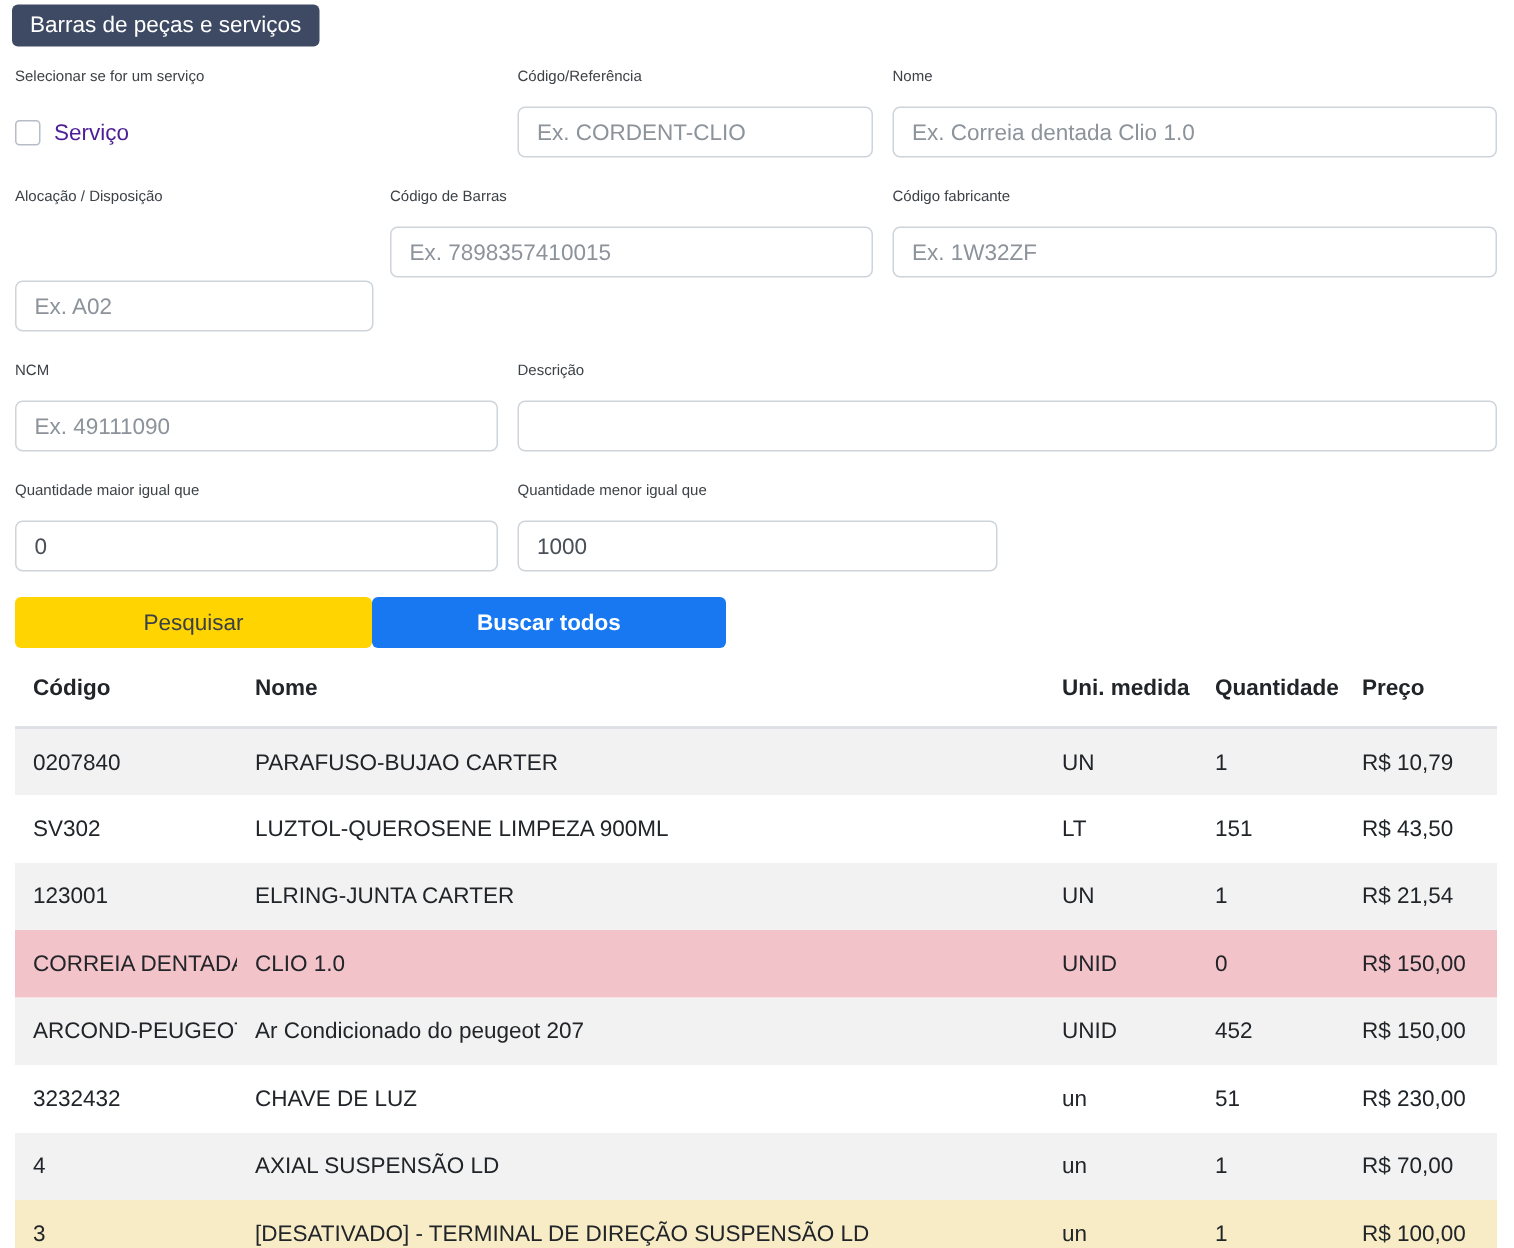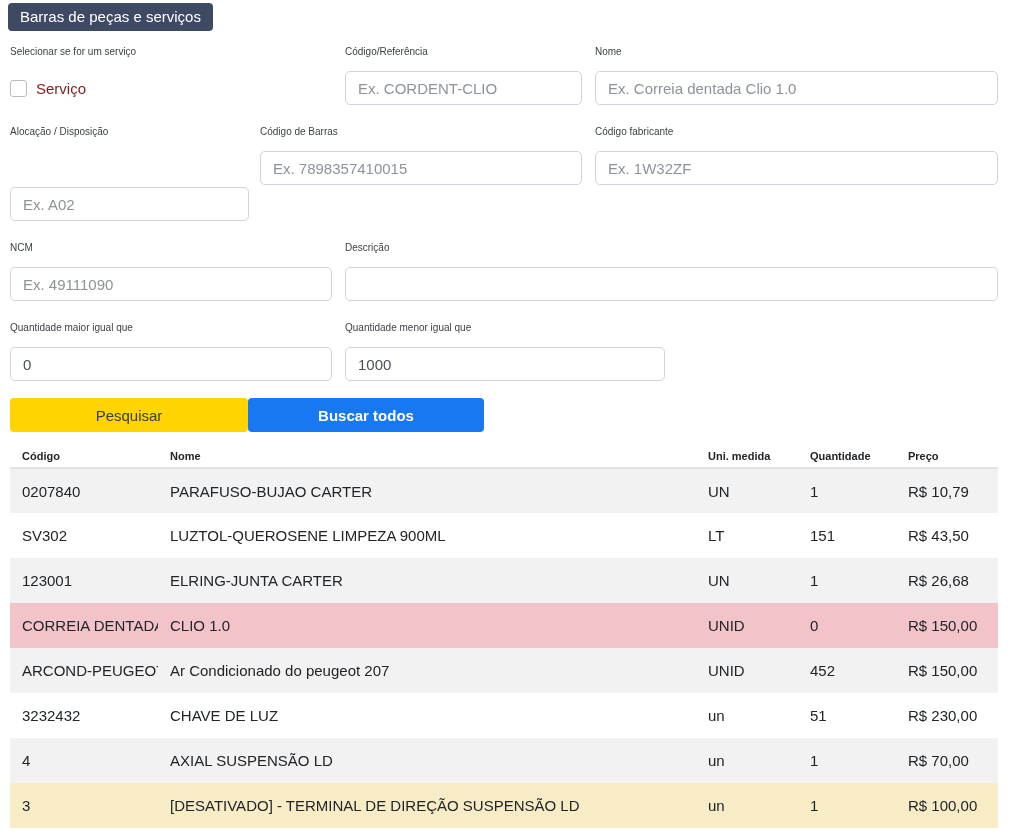--- a/index.html
+++ b/index.html
@@ -57,21 +57,21 @@
   .checkbox-line { display: flex; align-items: center; height: 34px; }
   .checkbox-line input[type="checkbox"] {
     appearance: none; -webkit-appearance: none;
     width: 17px; height: 17px;
     border: 1px solid #b6bdc6;
     border-radius: 3px;
     background: #fff;
     cursor: pointer;
     margin-right: 9px;
   }
-  .checkbox-line span { font-size: 15px; color: #7f1d1d; }
+  .checkbox-line span { font-size: 15px; color: #4c1d95; }
 
   
   .button-row { display: flex; margin-top: 17px; }
   button {
     height: 34px;
     border: none;
     border-radius: 4px;
     font-size: 15px;
     font-family: "Liberation Sans", sans-serif;
     cursor: pointer;
@@ -81,24 +81,24 @@
 
   
   table { width: 100%; border-collapse: collapse; margin-top: 8px; table-layout: fixed; }
   col.c-codigo { width: 148px; }
   col.c-nome { width: 538px; }
   col.c-uni { width: 102px; }
   col.c-qtd { width: 98px; }
   col.c-preco { width: 102px; }
   thead th {
     text-align: left;
-    font-size: 11px;
+    font-size: 15px;
     font-weight: bold;
     color: #212529;
-    padding: 10px 4px 5px 12px;
+    padding: 10px 4px 17px 12px;
     border-bottom: 2px solid #dee2e6;
     white-space: nowrap;
   }
   tbody td {
     height: 45px;
     font-size: 15px;
     color: #212529;
     padding: 0 4px 0 12px;
     vertical-align: middle;
     white-space: nowrap;
@@ -211,21 +211,21 @@
     <td>LUZTOL-QUEROSENE LIMPEZA 900ML</td>
     <td>LT</td>
     <td>151</td>
     <td>R$ 43,50</td>
   </tr>
         <tr>
     <td>123001</td>
     <td>ELRING-JUNTA CARTER</td>
     <td>UN</td>
     <td>1</td>
-    <td>R$ 26,68</td>
+    <td>R$ 21,54</td>
   </tr>
         <tr class="danger">
     <td>CORREIA DENTADA</td>
     <td>CLIO 1.0</td>
     <td>UNID</td>
     <td>0</td>
     <td>R$ 150,00</td>
   </tr>
         <tr>
     <td>ARCOND-PEUGEOT</td>

